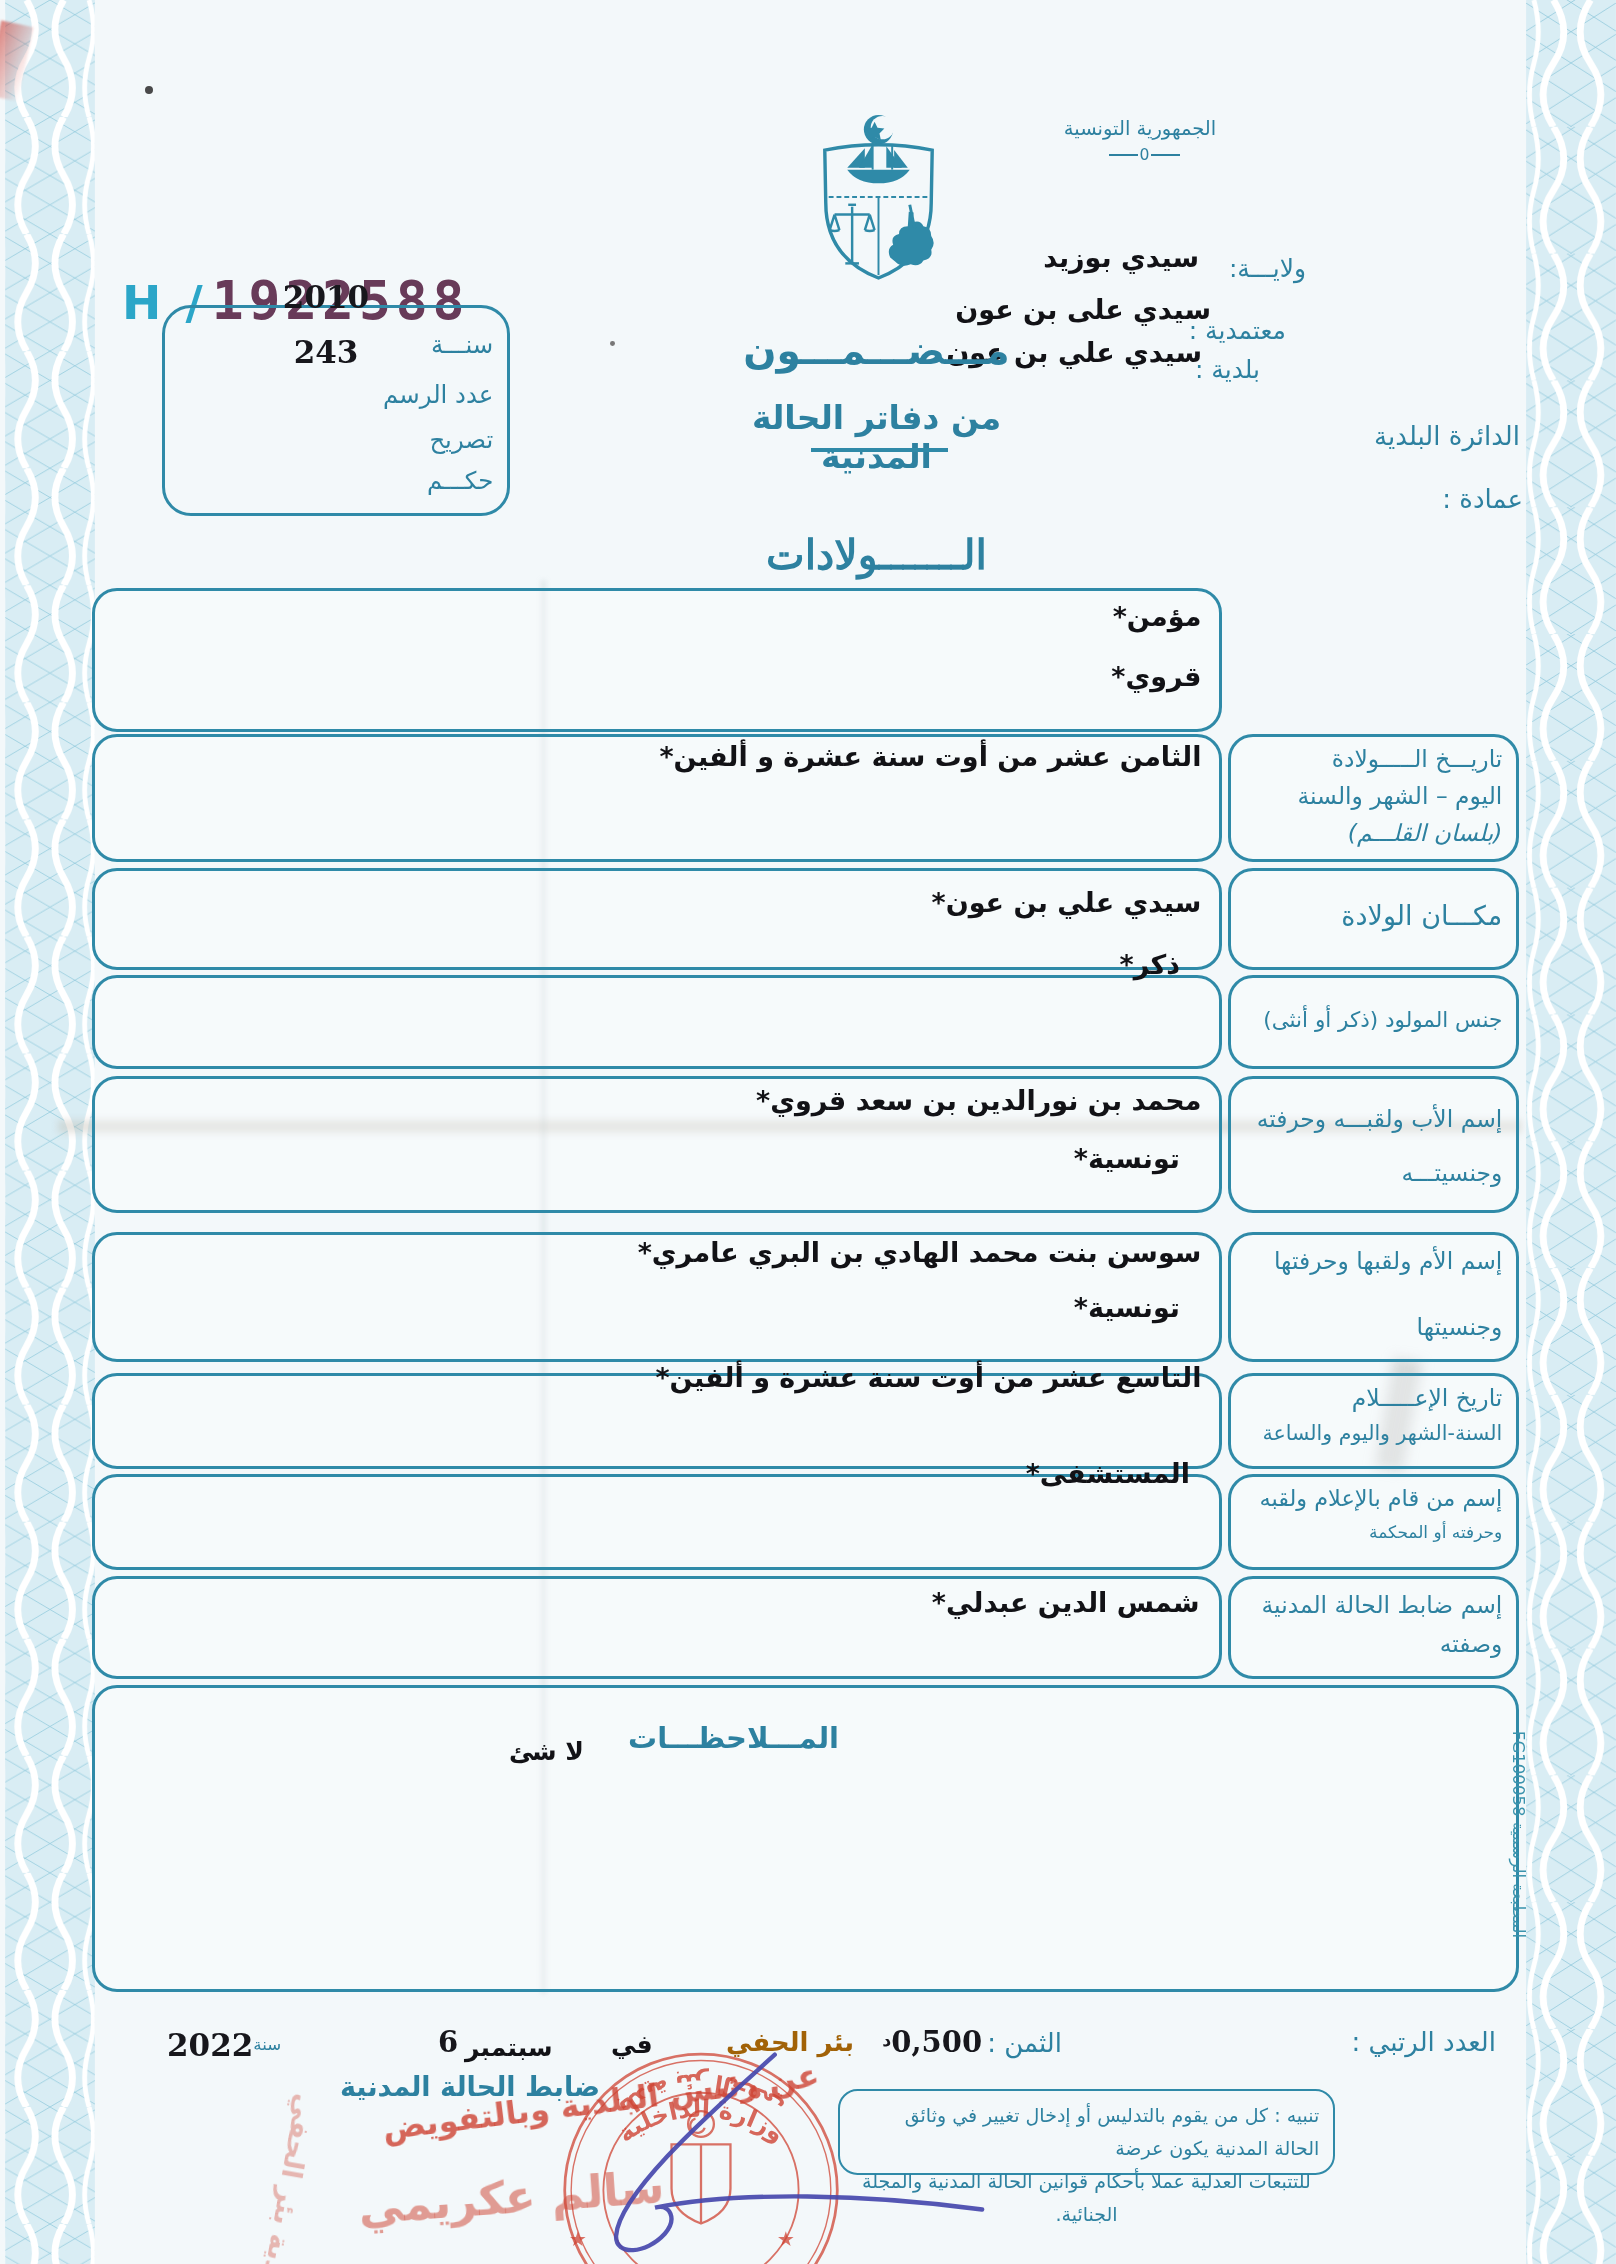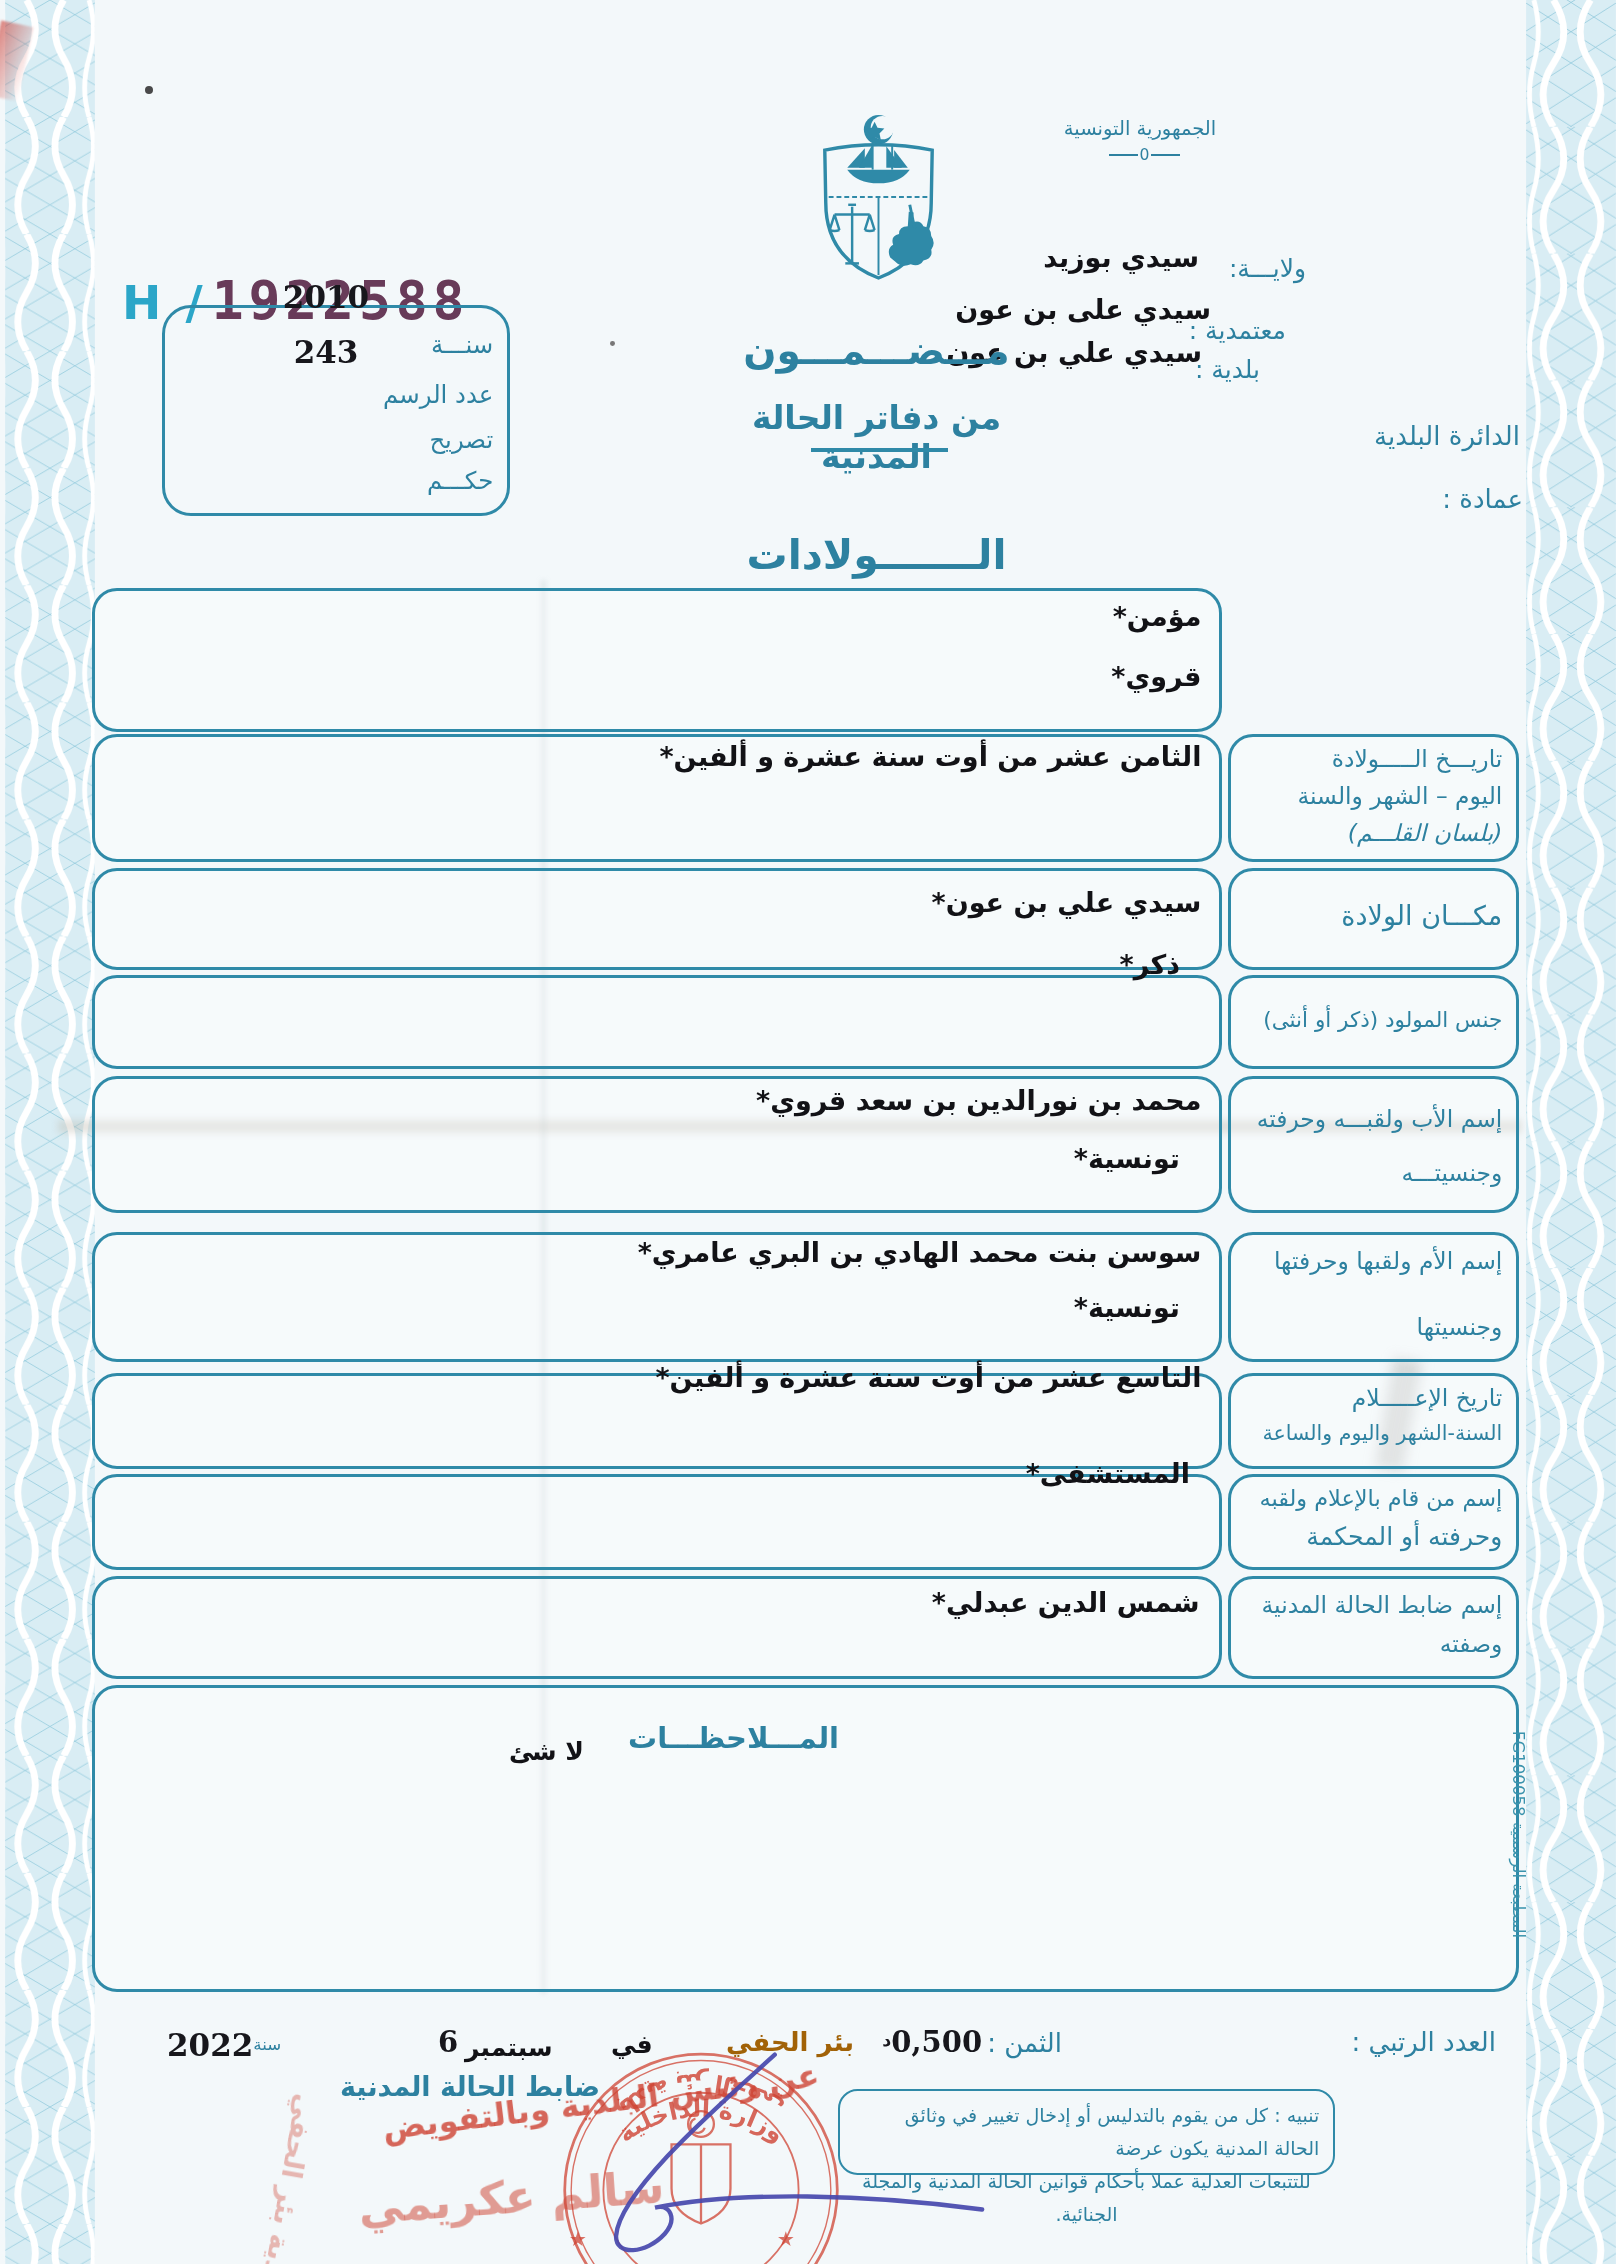--- a/index.html
+++ b/index.html
@@ -158,21 +158,21 @@
     <span class="lbl" style="top:72px;font-size:24.4px;">عدد الرسم</span>
     <span class="lbl" style="top:117px;font-size:24.4px;">تصريح</span>
     <span class="lbl" style="top:158px;font-size:24.4px;">حكـــم</span>
   </div>
   <span class="abs bold-serif" style="left:278px;top:279px;width:98px;text-align:center;font-size:31px;">2010</span>
   <span class="abs bold-serif" style="left:293px;top:334px;width:68px;text-align:center;font-size:31px;">243</span>
 
   <div class="titleblock">
     <div style="font-size:39px;">مـــضـــمـــون</div>
     <div style="font-size:33px;margin-top:25px;">من دفاتر الحالة المدنية</div>
-    <div style="font-size:41px;margin-top:55px;">الـــــــولادات</div>
+    <div style="font-size:41px;margin-top:55px;font-family:Liberation Serif, serif;">الـــــــولادات</div>
   </div>
   <div class="abs" style="left:812px;top:448px;width:137px;height:3.9px;background:#2f8aa8;"></div>
 
   <div class="box" style="left:93px;top:588px;width:1124px;height:138px;">
     <span class="val" style="right:17.6px;top:9.8px;">مؤمن*</span>
     <span class="val" style="right:17.6px;top:70px;">قروي*</span>
   </div>
 
   <div class="box" style="left:93px;top:734px;width:1124px;height:122px;">
     <span class="val" style="right:17.6px;top:3.9px;">الثامن عشر من أوت سنة عشرة و ألفين*</span>
@@ -221,21 +221,21 @@
   <div class="box" style="left:1229px;top:1373px;width:285px;height:90px;">
     <span class="lbl" style="top:7.8px;">تاريخ الإعـــــلام</span>
     <span class="lbl" style="top:45px;font-size:20.5px;">السنة-الشهر واليوم والساعة</span>
   </div>
 
   <div class="box" style="left:93px;top:1474px;width:1124px;height:90px;">
     <span class="val" style="right:29px;top:-19.5px;">المستشفى*</span>
   </div>
   <div class="box" style="left:1229px;top:1474px;width:285px;height:90px;">
     <span class="lbl" style="top:7.8px;font-size:22.4px;">إسم من قام بالإعلام ولقبه</span>
-    <span class="lbl" style="top:45px;font-size:25px;">وحرفته أو المحكمة</span>
+    <span class="lbl" style="top:45px;font-size:17px;">وحرفته أو المحكمة</span>
   </div>
 
   <div class="box" style="left:93px;top:1576px;width:1124px;height:97px;">
     <span class="val" style="right:19.5px;top:7.8px;">شمس الدين عبدلي*</span>
   </div>
   <div class="box" style="left:1229px;top:1576px;width:285px;height:97px;">
     <span class="lbl" style="top:11.7px;">إسم ضابط الحالة المدنية</span>
     <span class="lbl" style="top:51px;">وصفته</span>
   </div>
 

